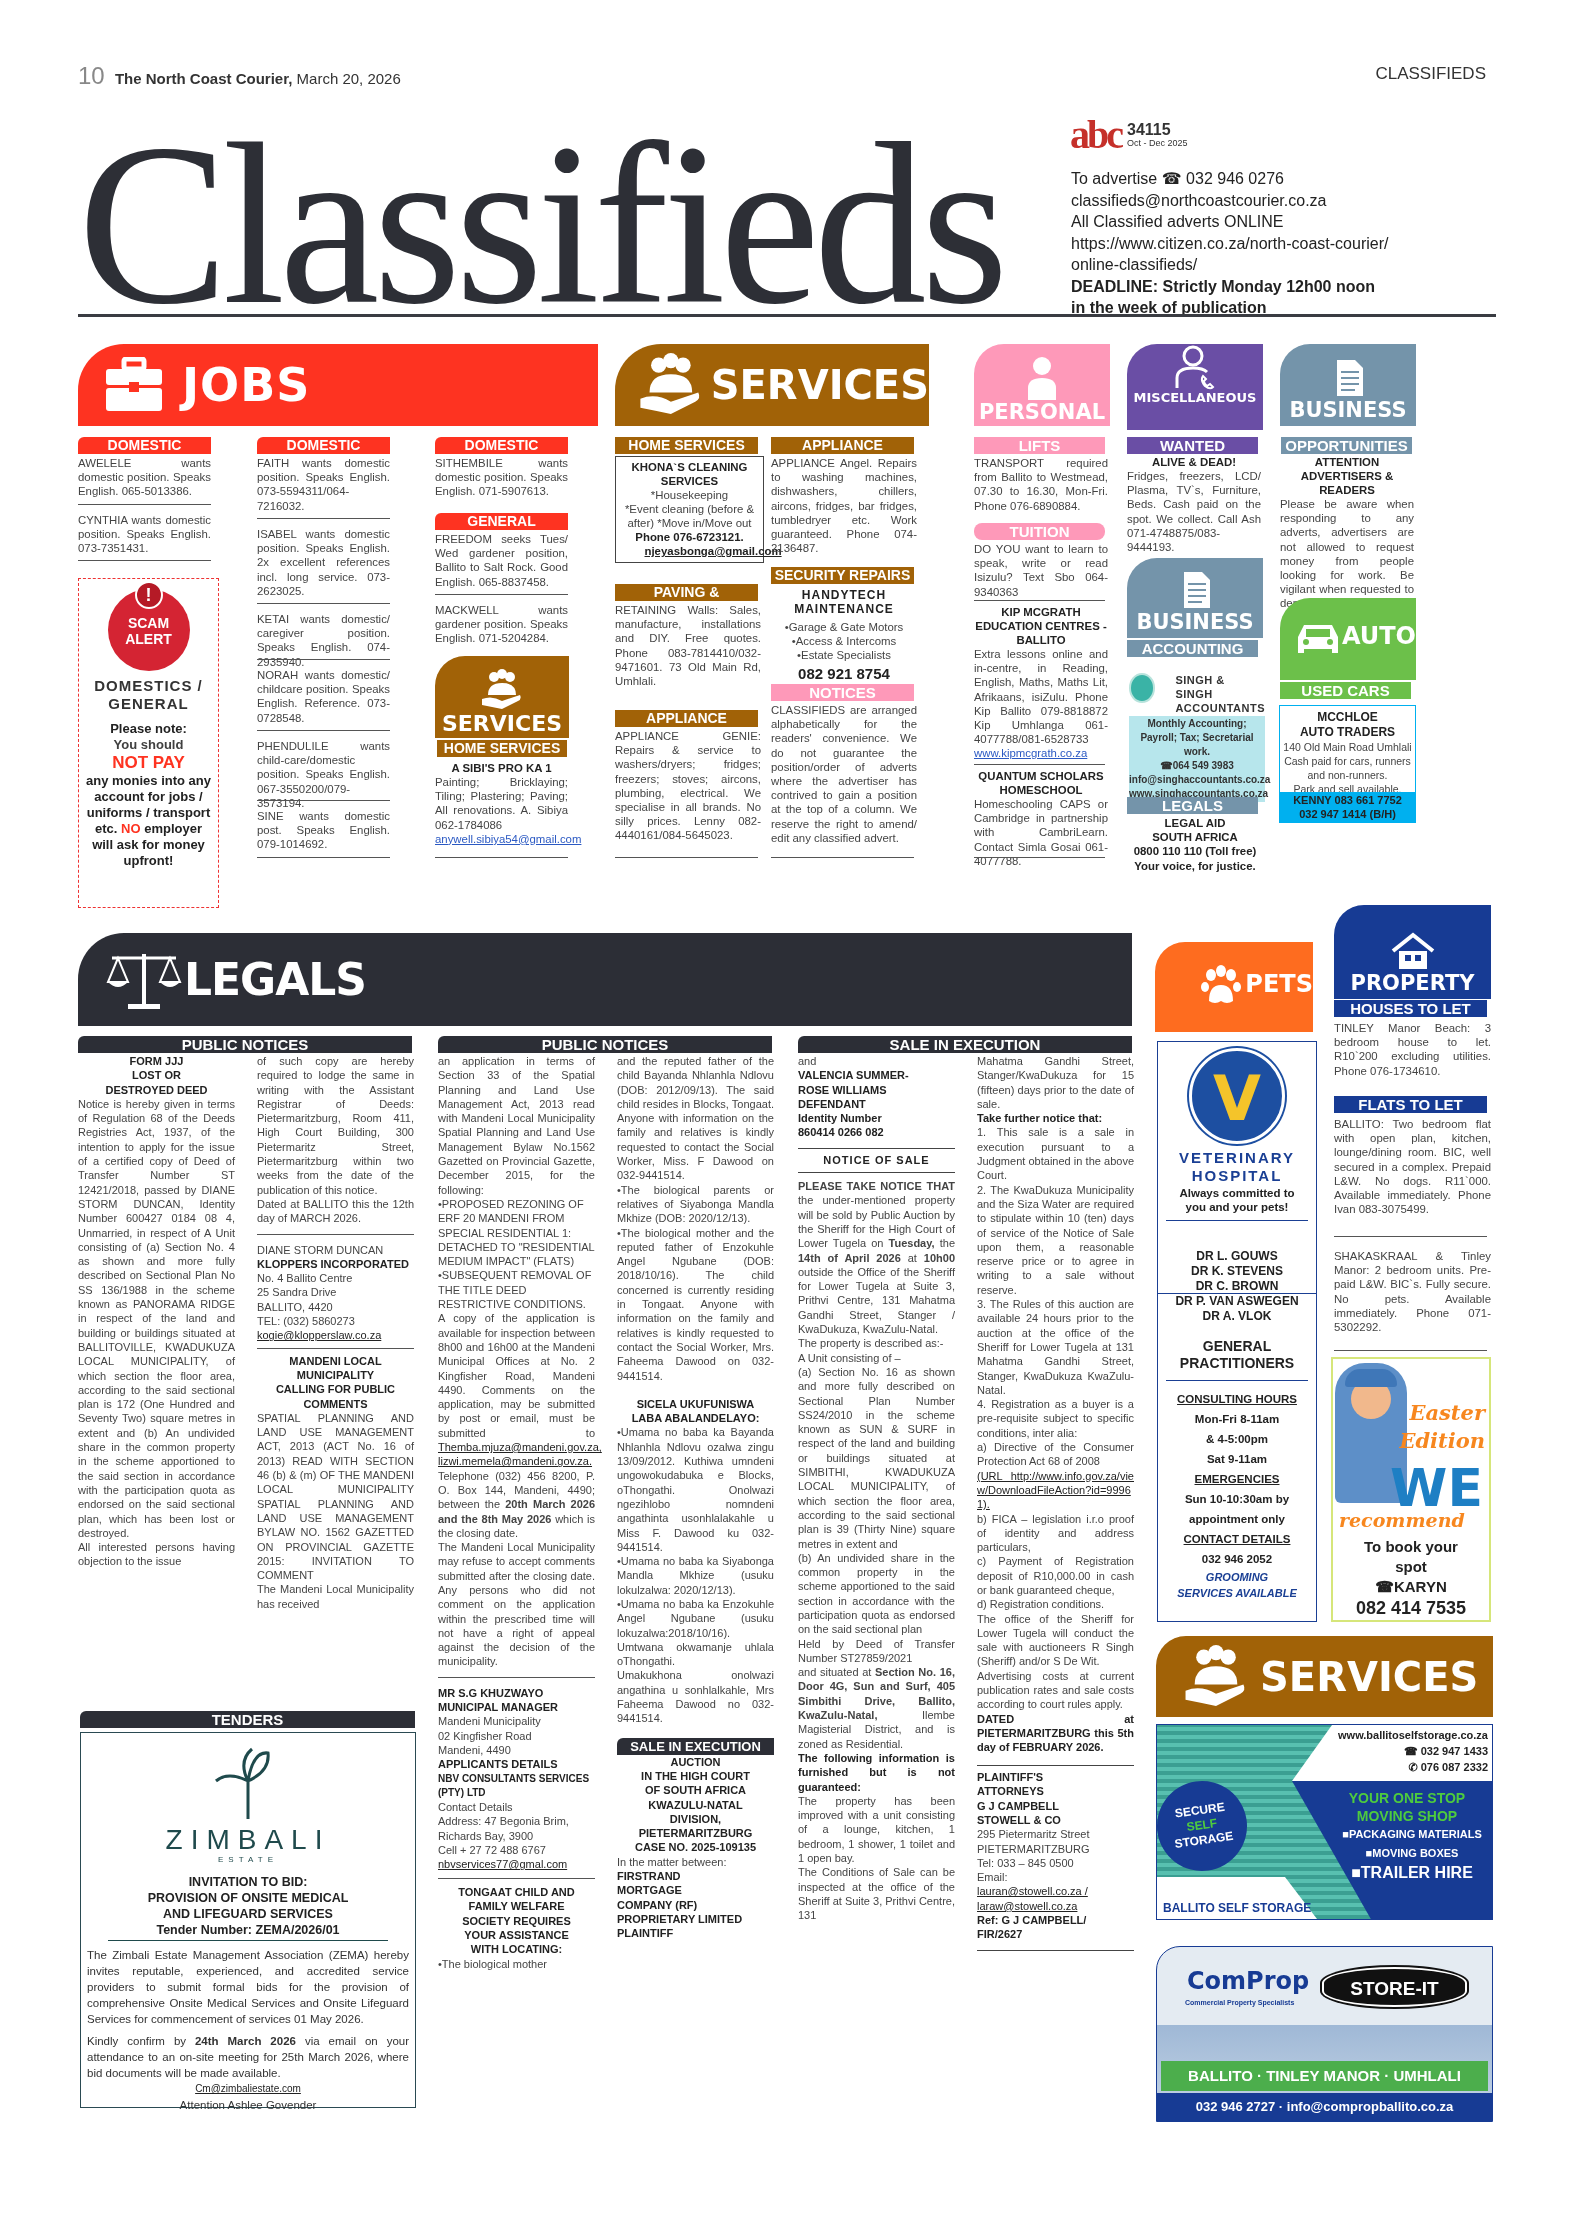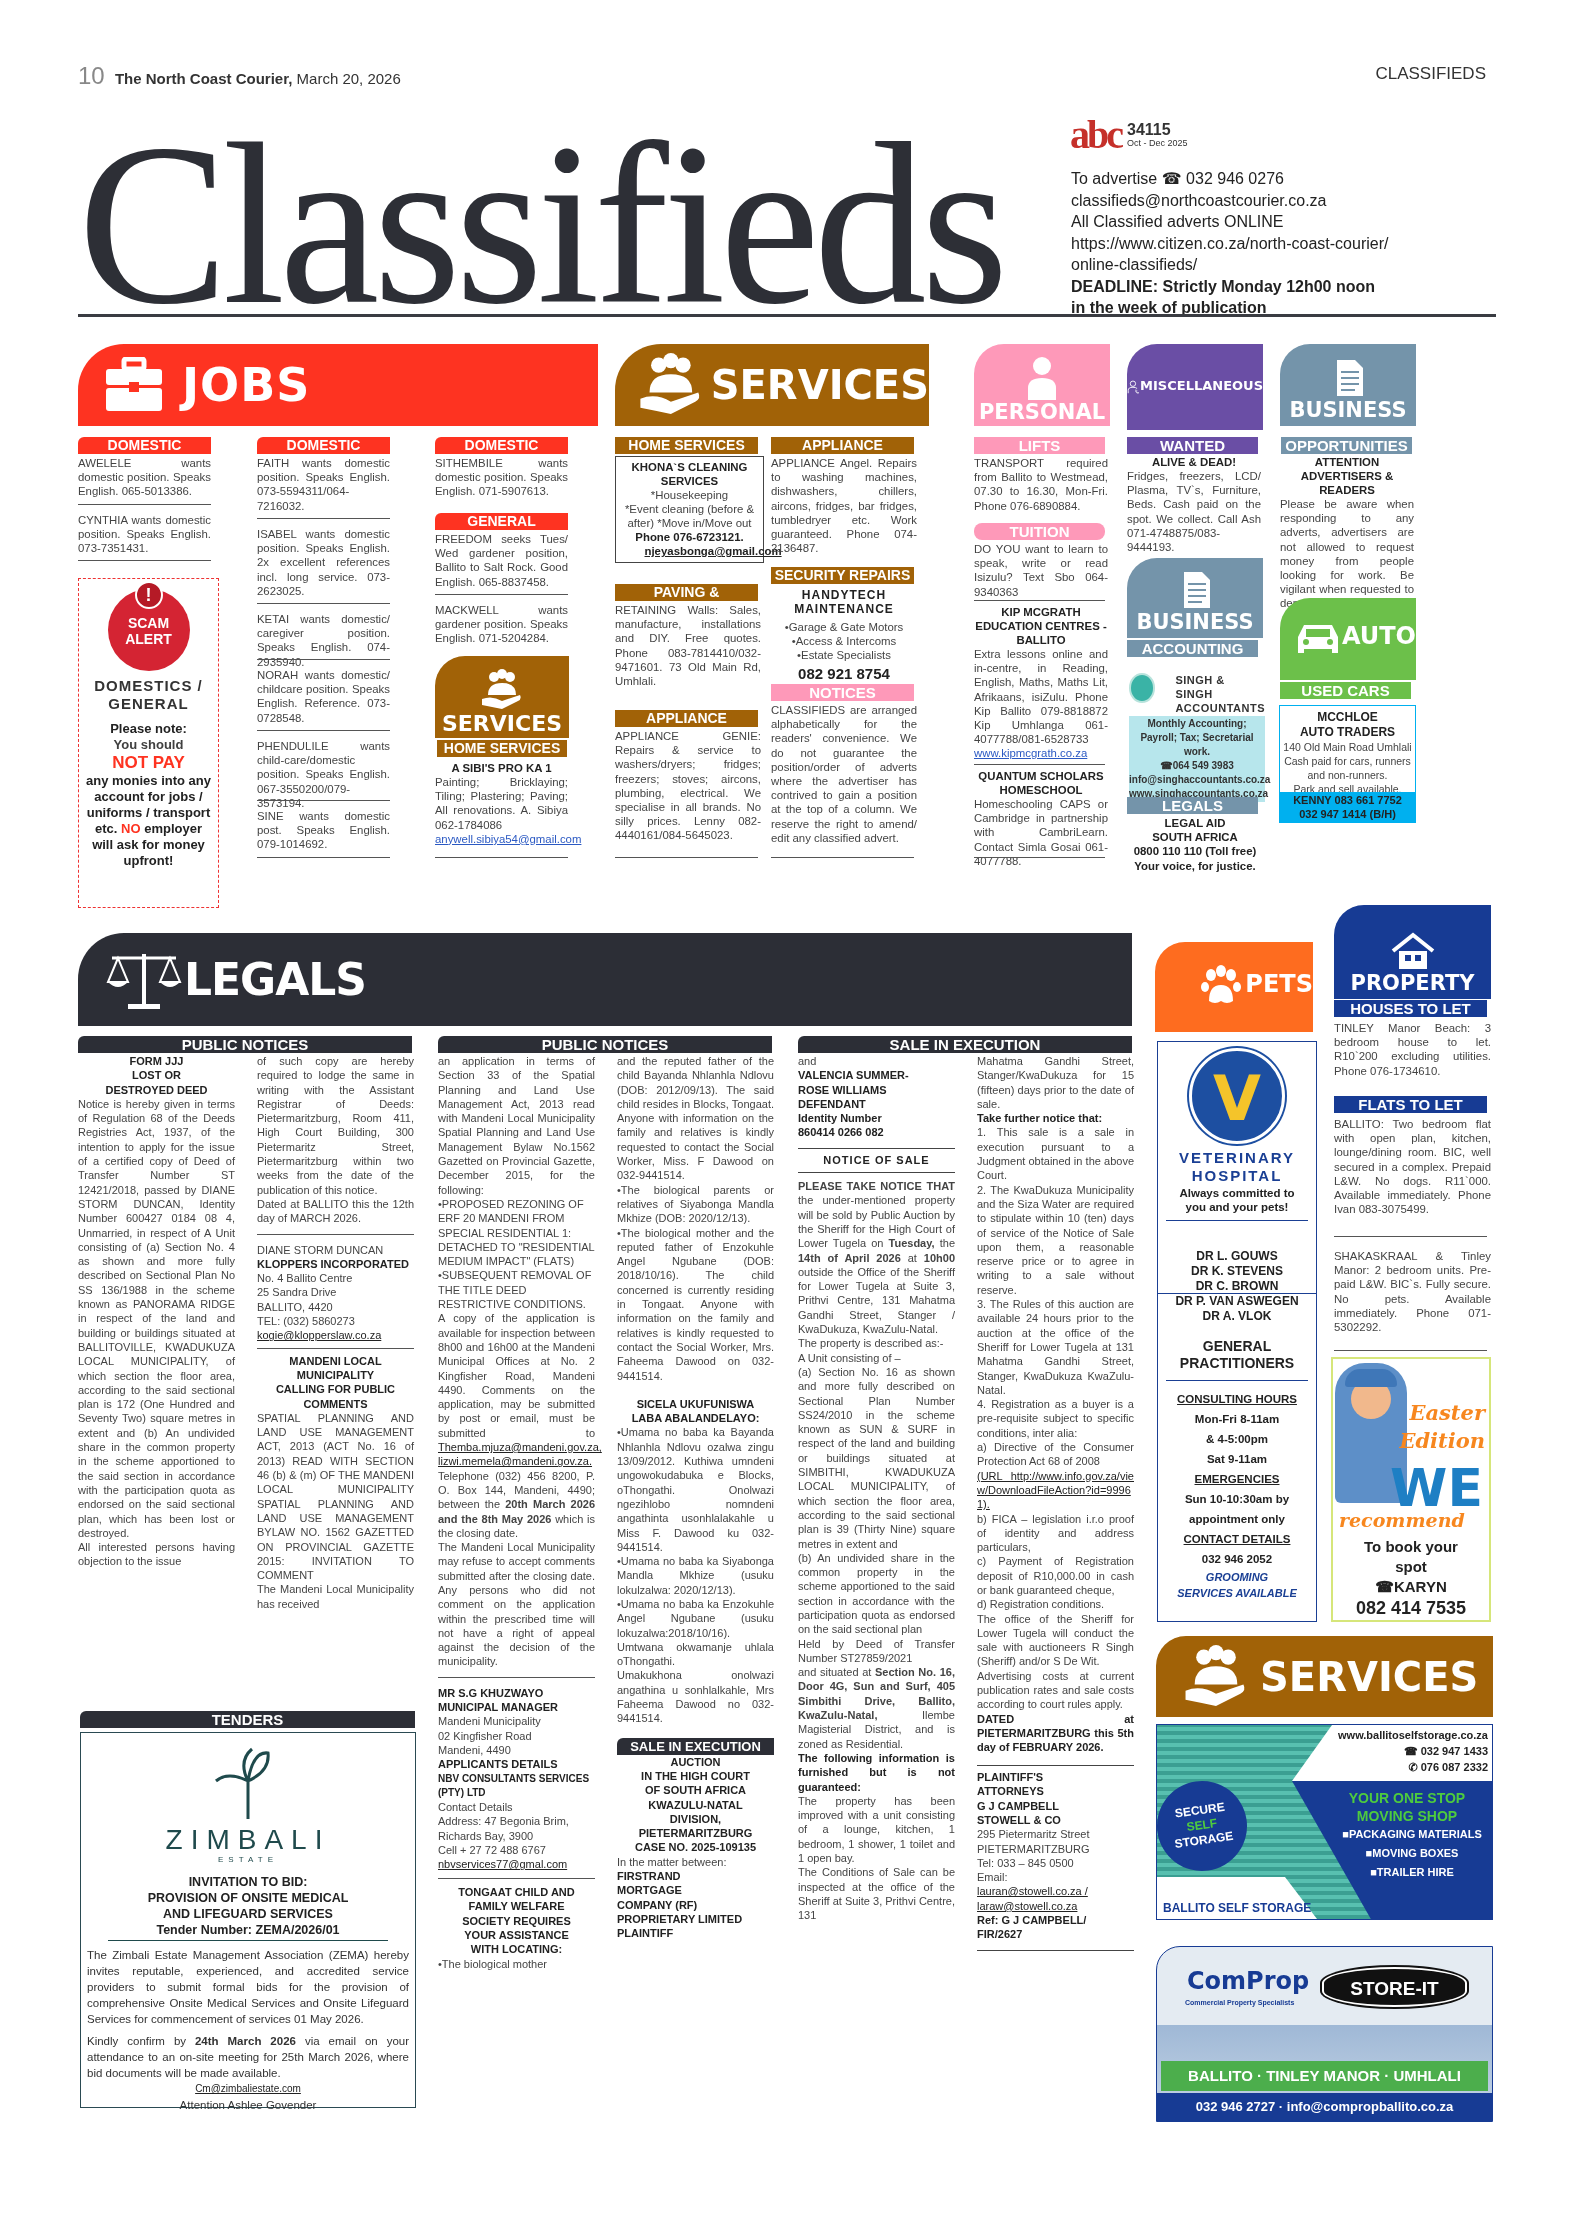--- a/index.html
+++ b/index.html
@@ -184,21 +184,21 @@
 <div class="bar pink" style="left:974px;top:523px;width:131px;border-radius:8px;font-size:15px">TUITION</div>
 <div class="txt" style="left:974px;top:542px;width:134px">DO YOU want to learn to speak, write or read Isizulu? Text Sbo 064-9340363</div>
 <div class="rule" style="left:974px;top:600px;width:131px"></div>
 <div class="txt c bold" style="left:974px;top:605px;width:134px">KIP MCGRATH EDUCATION CENTRES - BALLITO</div>
 <div class="txt" style="left:974px;top:647px;width:134px"><span>Extra lessons online and in-centre, in Reading, English, Maths, Maths Lit, Afrikaans, isiZulu. Phone Kip Ballito 079-8818872 Kip Umhlanga 061-4077788/081-6528733</span><br><span class="lnk" style="color:#2b59c3">www.kipmcgrath.co.za</span></div>
 <div class="rule" style="left:974px;top:764px;width:131px"></div>
 <div class="txt c bold" style="left:974px;top:769px;width:134px">QUANTUM SCHOLARS HOMESCHOOL</div>
 <div class="txt" style="left:974px;top:797px;width:134px">Homeschooling CAPS or Cambridge in partnership with CambriLearn. Contact Simla Gosai 061-4077788.</div>
 <div class="rule" style="left:974px;top:857px;width:131px"></div>
 
-<div class="banner purple" style="left:1127px;top:344px;width:136px;height:86px;justify-content:flex-end;border-top-left-radius:30px">
+<div class="banner purple" style="left:1127px;top:344px;width:136px;height:86px;flex-direction:column;border-top-left-radius:30px">
   <svg width="44" height="46" viewBox="0 0 44 46">
       <circle cx="20" cy="12" r="9" fill="none" stroke="#fff" stroke-width="3"></circle>
       <path d="M4 44 V34 Q4 24 20 24 Q30 24 34 28" fill="none" stroke="#fff" stroke-width="3"></path>
       <path d="M30 32 q-3 4 2 10 q5 4 8 1 l-3-3 -3 2 q-3-2-3-5 l2-2z" fill="none" stroke="#fff" stroke-width="2"></path>
     </svg>
   <span style="font-size:13px;font-family:'DejaVu Sans',sans-serif;margin-bottom:4px">MISCELLANEOUS</span>
 </div>
 <div class="bar purple" style="left:1127px;top:437px;width:131px;border-radius:0;font-size:15px">WANTED</div>
 <div class="txt c bold" style="left:1127px;top:455px;width:134px">ALIVE &amp; DEAD!</div>
 <div class="txt" style="left:1127px;top:469px;width:134px">Fridges, freezers, LCD/ Plasma, TV`s, Furniture, Beds. Cash paid on the spot. We collect. Call Ash 071-4748875/083-9444193.</div>
@@ -534,21 +534,21 @@
   <div style="position:absolute;right:0;top:0;width:200px;height:56px;background:#fff;text-align:right;padding:2px 4px;font-weight:bold;font-size:11px;line-height:16px;color:#222;clip-path:polygon(20% 0,100% 0,100% 100%,0 100%)">
     <div>www.ballitoselfstorage.co.za</div>
     <div>☎ 032 947 1433</div>
     <div>✆ 076 087 2332</div>
   </div>
   <div style="position:absolute;right:0;top:56px;width:200px;height:140px;background:#173b94;clip-path:polygon(0 0,100% 0,100% 100%,40% 100%);text-align:center;padding-top:8px">
     <div style="color:#4ecb3e;font-weight:bold;font-size:14px;line-height:18px;margin-left:30px">YOUR ONE STOP</div>
     <div style="color:#4ecb3e;font-weight:bold;font-size:14px;line-height:18px;margin-left:30px">MOVING SHOP</div>
     <div style="color:#fff;font-weight:bold;font-size:11px;line-height:19px;margin-left:40px">■PACKAGING MATERIALS</div>
     <div style="color:#fff;font-weight:bold;font-size:11px;line-height:19px;margin-left:40px">■MOVING BOXES</div>
-    <div style="color:#fff;font-weight:bold;font-size:11px;line-height:19px;margin-left:40px">■TRAILER HIRE</div>
+    <div style="color:#fff;font-weight:bold;font-size:16px;line-height:19px;margin-left:40px">■TRAILER HIRE</div>
   </div>
   <div style="position:absolute;left:0;top:56px;width:90px;height:90px;border-radius:50%;background:#173b94;color:#fff;text-align:center;font-weight:bold;font-size:12px;line-height:15px;padding-top:22px;transform:rotate(-8deg)">
     <div>SECURE</div>
     <div style="color:#4ecb3e">SELF</div>
     <div>STORAGE</div>
   </div>
   <div style="position:absolute;left:0;bottom:0;width:160px;height:42px;background:#fff;clip-path:polygon(0 0,80% 0,100% 100%,0 100%)"></div>
   <div style="position:absolute;left:6px;bottom:4px;color:#173b94;font-weight:bold;font-size:12px">BALLITO SELF STORAGE</div>
 </div>
 <div class="abs" style="left:1156px;top:1946px;width:337px;height:176px;border:1.5px solid #173b94;border-top-left-radius:24px;overflow:hidden;background:linear-gradient(180deg,#e4ebf2 0,#e4ebf2 45%,#9fb8d6 45%,#c7d6e6 100%)">

